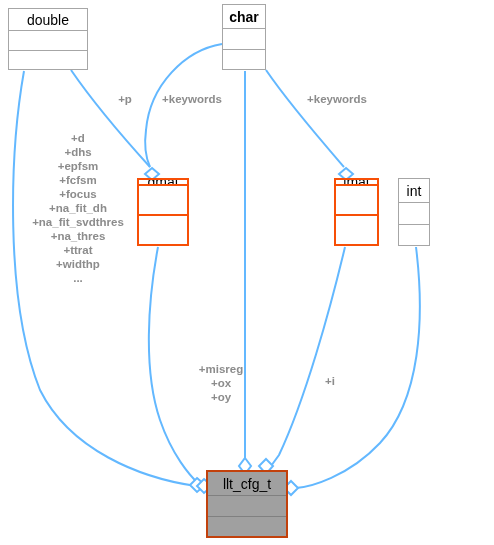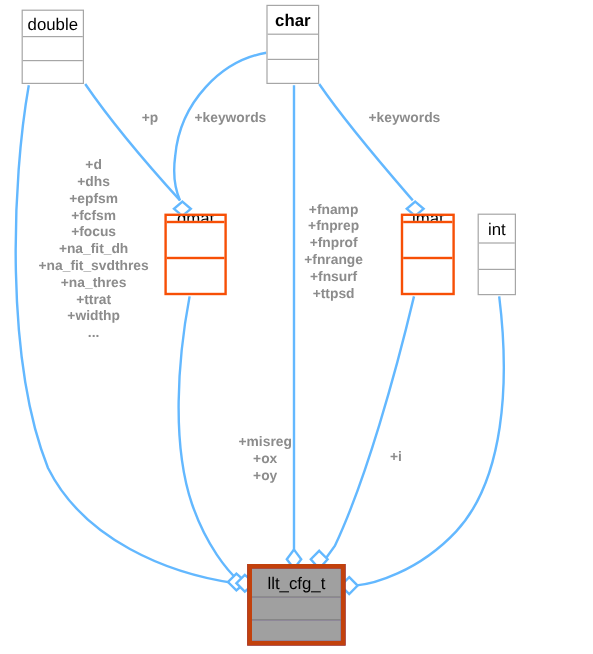--- a/index.html
+++ b/index.html
@@ -26,21 +26,21 @@
   }
   
   .node.plain{border:1px solid #a6a6a6;}
   .node.plain .cell{border-bottom:1px solid #a6a6a6;}
   .node.plain .cell:last-child{border-bottom:none;}
   
   .node.linked{border:2px solid #f74f06;gap:28px;}
   .node.linked .cell{border-bottom:2px solid #f74f06;}
   .node.linked .cell:last-child{border-bottom:none;}
   
-  .node.focus{border:4px solid #c2410c;background:#4c1d95;}
+  .node.focus{border:2px solid #c2410c;background:#fca5a5;}
   .node.focus .cell{border-bottom:1px solid #808080;background:#a0a0a0;}
   .node.focus .cell:last-child{border-bottom:none;}
   .node .title{
     font-size:14px;color:#000000;
     white-space:nowrap;
     line-height:1;
     padding:0 6px;
   }
   .edge-label{
     position:absolute;
@@ -91,21 +91,21 @@
 
         <polygon points="197,478 205,485 197,492 190,485"></polygon>
 
         <polygon points="204,479 212,486 204,493 197,486"></polygon>
 
         <polygon points="291,481 298,488 291,495 284,488"></polygon>
       </g>
     </g>
   </svg>
 
-  <div class="node plain" style="left:8px;top:8px;width:52px;height:62px;margin-left:10px;">
+  <div class="node plain" style="left:8px;top:8px;width:80px;height:62px;">
     <div class="cell" style="height:22px;">
       <span class="title">double</span>
     </div>
     <div class="cell" style="flex:1;"></div>
     <div class="cell" style="flex:1;"></div>
   </div>
 
   <div class="node plain" style="left:222px;top:4px;width:44px;height:66px;">
     <div class="cell" style="height:24px;font-weight:bold;">
       <span class="title">char</span>
@@ -161,23 +161,17 @@
 +na_fit_svdthres
 +na_thres
 +ttrat
 +widthp
 ...</div>
 
   <div class="edge-label multi" style="left:202px;top:362px;white-space:pre;margin-left:19px;">+misreg
 +ox
 +oy</div>
 
-  <div class="edge-label multi" style="left:278px;top:168px;white-space:pre;">+fnamp
-+fnprep
-+fnprof
-+fnrange
-+fnsurf
-+ttpsd</div>
 
   <div class="edge-label" style="left:330px;top:375px;">+i</div>
 
 
 </div>
 
 </body></html>

